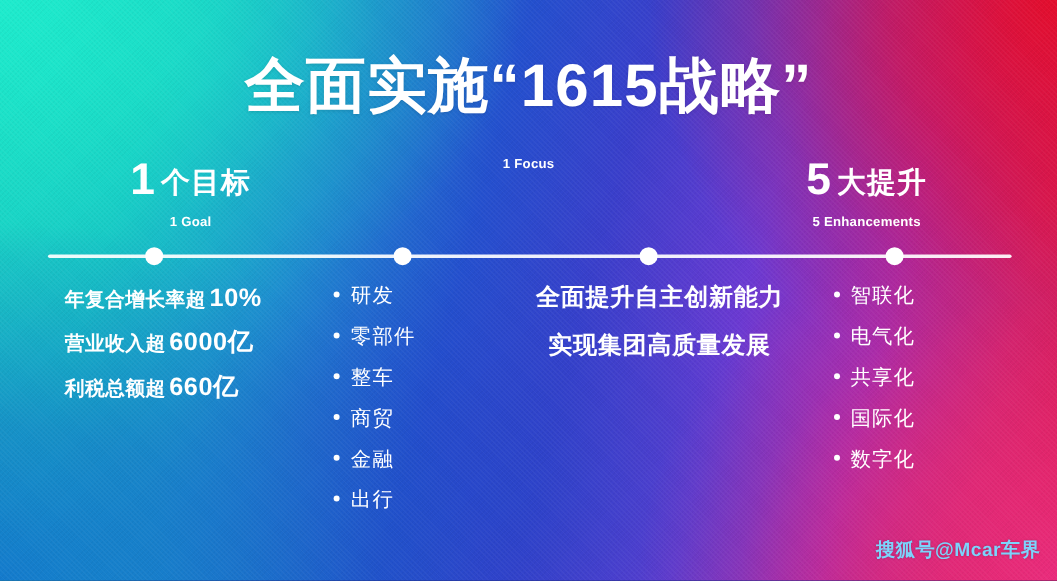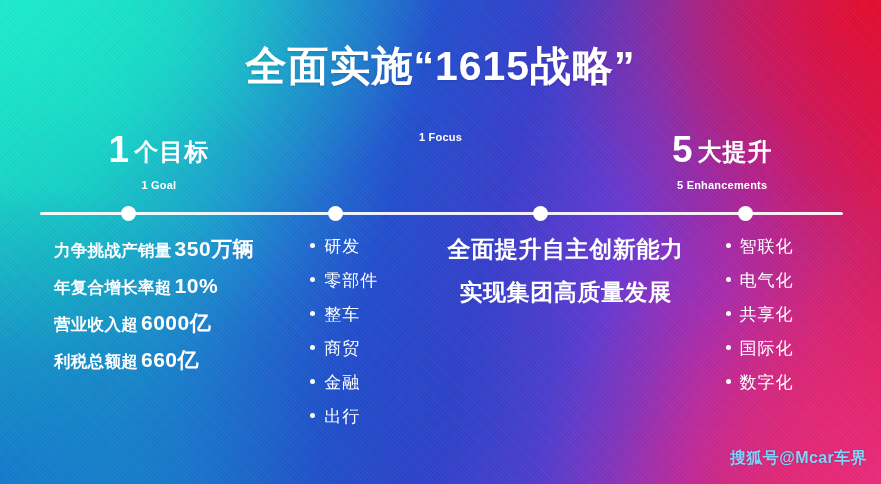--- a/index.html
+++ b/index.html
@@ -75,21 +75,21 @@
       repeating-linear-gradient(-45deg, rgba(0,0,0,0.45) 0 1px, rgba(0,0,0,0) 1px 3px);
   }
 
   
   .title {
     position: absolute;
     top: 44px;
     left: 0;
     width: 881px;
     text-align: center;
-    font-size: 41px;
+    font-size: 50px;
     font-weight: 700;
     letter-spacing: 1px;
     line-height: 1.1;
     text-shadow: 0 1px 3px rgba(0,0,0,0.13);
     white-space: nowrap;
   }
 
   
   .heads {
     position: absolute;
@@ -197,21 +197,21 @@
     display: inline-block;
     width: 5px;
     height: 5px;
     border-radius: 50%;
     background: #ffffff;
     vertical-align: 4px;
     margin-right: 9px;
   }
 
   .focus-line {
-    font-size: 23px;
+    font-size: 20px;
     font-weight: 700;
     line-height: 1.0;
     margin-bottom: 20px;
     white-space: nowrap;
     letter-spacing: 0.6px;
   }
 
   
   .watermark {
     position: absolute;
@@ -263,23 +263,20 @@
     <div class="divider-dot" style="left: 128px;"></div>
     <div class="divider-dot" style="left: 335px;"></div>
     <div class="divider-dot" style="left: 540px;"></div>
     <div class="divider-dot" style="left: 745px;"></div>
   </div>
 
   <div class="cols">
 
     <div class="col col-1">
       <div class="stat-line">
-        <span>力争挑战产销量</span><span class="big">350万辆</span>
-      </div>
-      <div class="stat-line">
         <span>年复合增长率超</span><span class="big">10%</span>
       </div>
       <div class="stat-line">
         <span>营业收入超</span><span class="big">6000亿</span>
       </div>
       <div class="stat-line">
         <span>利税总额超</span><span class="big">660亿</span>
       </div>
     </div>
 

